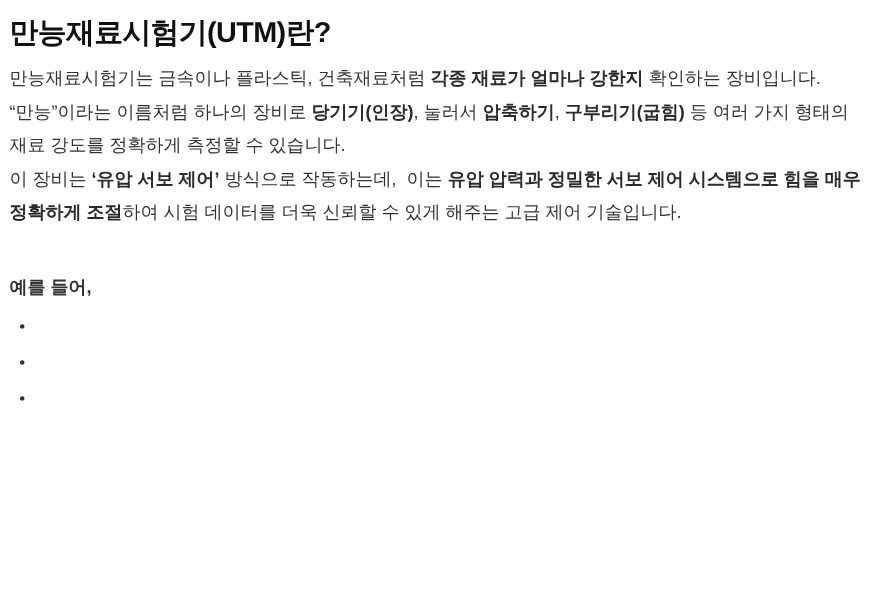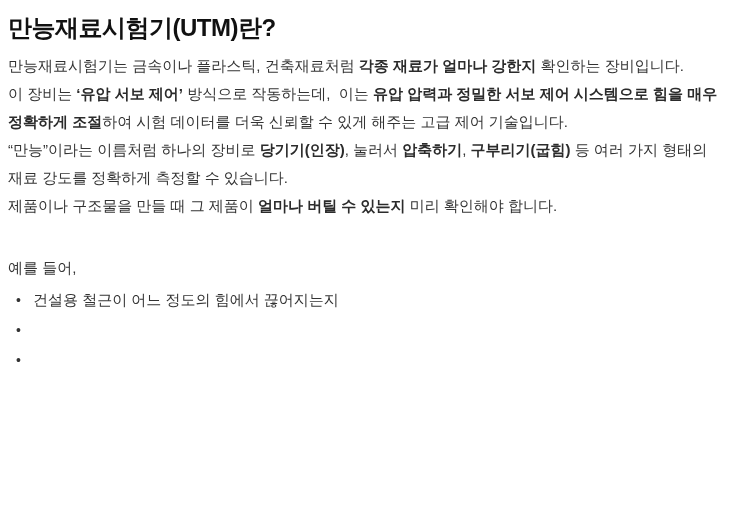--- a/index.html
+++ b/index.html
@@ -21,21 +21,21 @@
     letter-spacing: -0.5px;
   }
   .para {
     font-size: 15px;
     line-height: 28px;
     white-space: pre-wrap;
     word-wrap: break-word;
     margin: 0;
   }
   .para b { font-weight: 700; color: #2b2b2b; margin-top: 27px; }
-  .examples-intro { margin-top: 34px; }
+  .examples-intro { margin-top: 34px; font-weight: bold; }
   ul.examples {
     list-style: none;
     margin: 3px 0 0 0;
     padding: 0;
   }
   ul.examples li {
     display: flex;
     align-items: flex-start;
     font-size: 15px;
     line-height: 30px;
@@ -51,33 +51,31 @@
 </style>
 </head>
 <body>
 
 <div class="doc">
 
   <h1 class="title">만능재료시험기(UTM)란?</h1>
 
   <div class="para"><span>만능재료시험기는 금속이나 플라스틱, 건축재료처럼 </span><b>각종 재료가 얼마나 강한지</b><span> 확인하는 장비입니다.</span></div>
 
+  <div class="para"><span>“만능”이라는 이름처럼 하나의 장비로 </span><b>당기기(인장)</b><span>, 눌러서 </span><b>압축하기</b><span>, </span><b>구부리기(굽힘)</b><span> 등 여러 가지 형태의 재료 강도를 정확하게 측정할 수 있습니다.</span></div>
+
   <div class="para"><span>이 장비는 </span><b>‘유압 서보 제어’</b><span> 방식으로 작동하는데,  이는 </span><b>유압 압력과 정밀한 서보 제어 시스템으로 힘을 매우 정확하게 조절</b><span>하여 시험 데이터를 더욱 신뢰할 수 있게 해주는 고급 제어 기술입니다.</span></div>
 
-  <div class="para"><span>“만능”이라는 이름처럼 하나의 장비로 </span><b>당기기(인장)</b><span>, 눌러서 </span><b>압축하기</b><span>, </span><b>구부리기(굽힘)</b><span> 등 여러 가지 형태의 재료 강도를 정확하게 측정할 수 있습니다.</span></div>
 
-
-  <div class="para"><span>제품이나 구조물을 만들 때 그 제품이 </span><b>얼마나 버틸 수 있는지</b><span> 미리 확인해야 합니다.</span></div>
 
   <div class="para examples-intro"><span>예를 들어,</span></div>
 
   <ul class="examples">
     <li>
         <span class="bullet">•</span>
-        <span>건설용 철근이 어느 정도의 힘에서 끊어지는지</span>
       </li>
     <li>
         <span class="bullet">•</span>
       </li>
     <li>
         <span class="bullet">•</span>
       </li>
   </ul>
 
 

